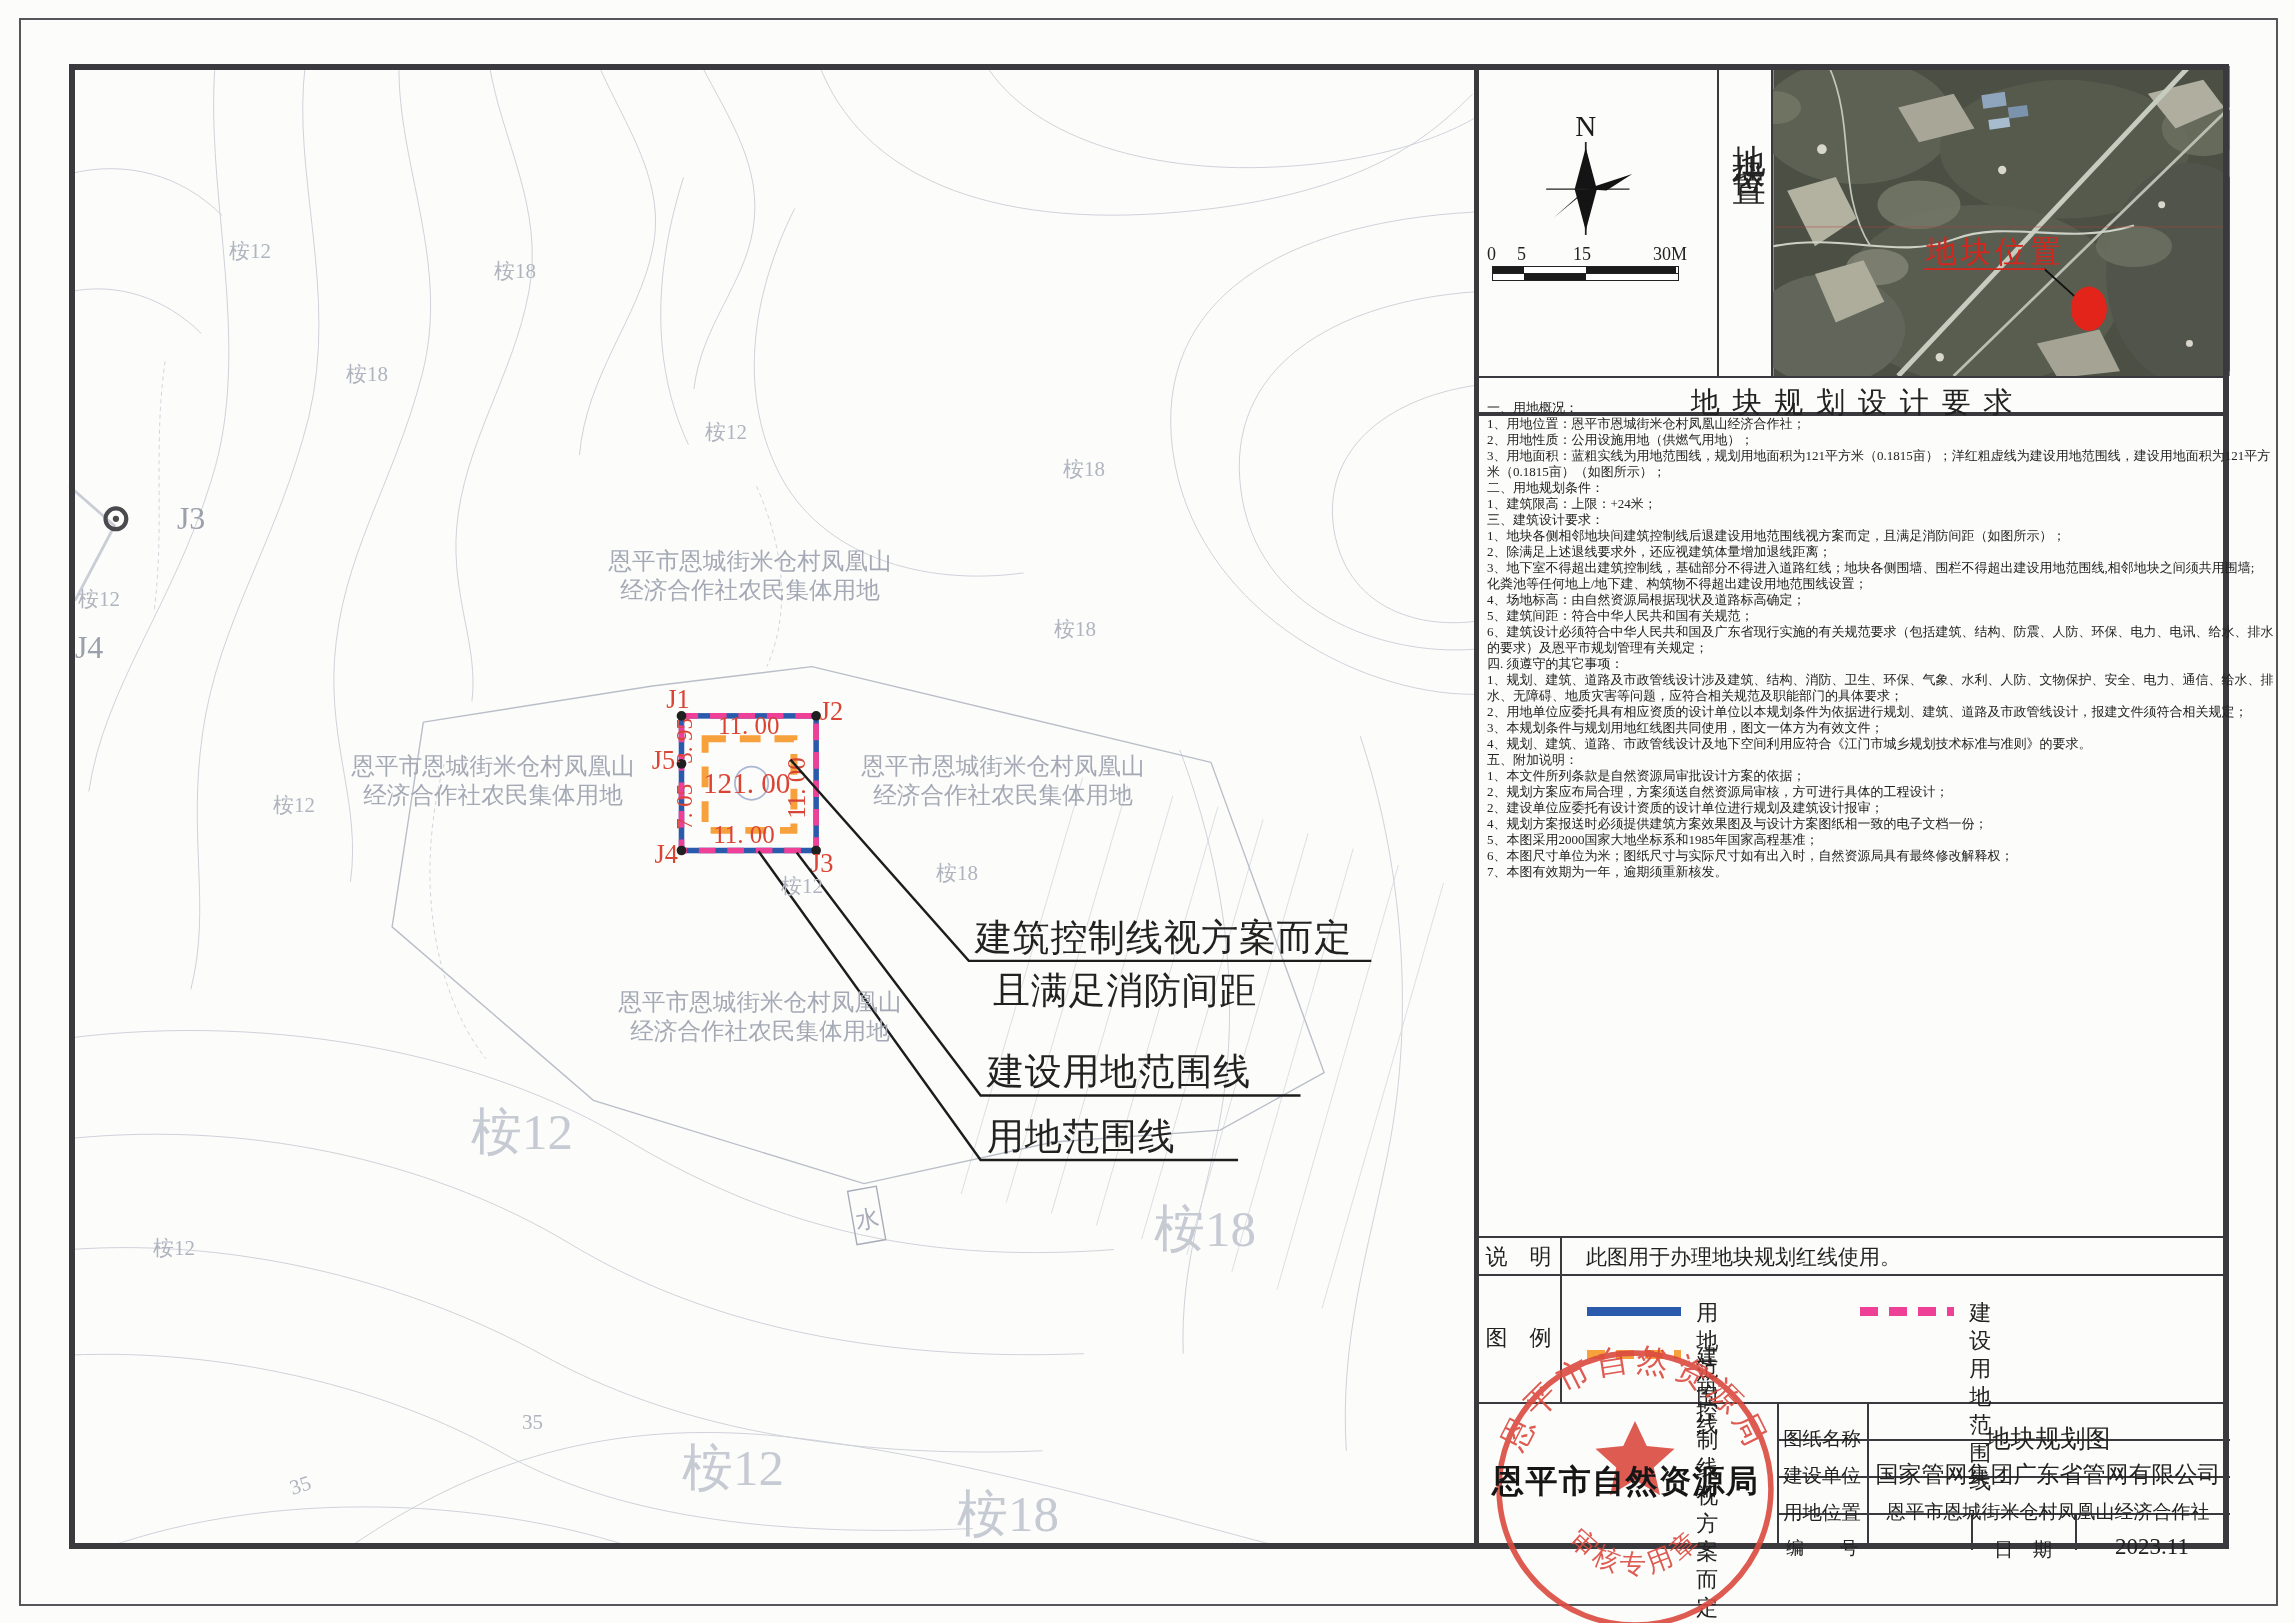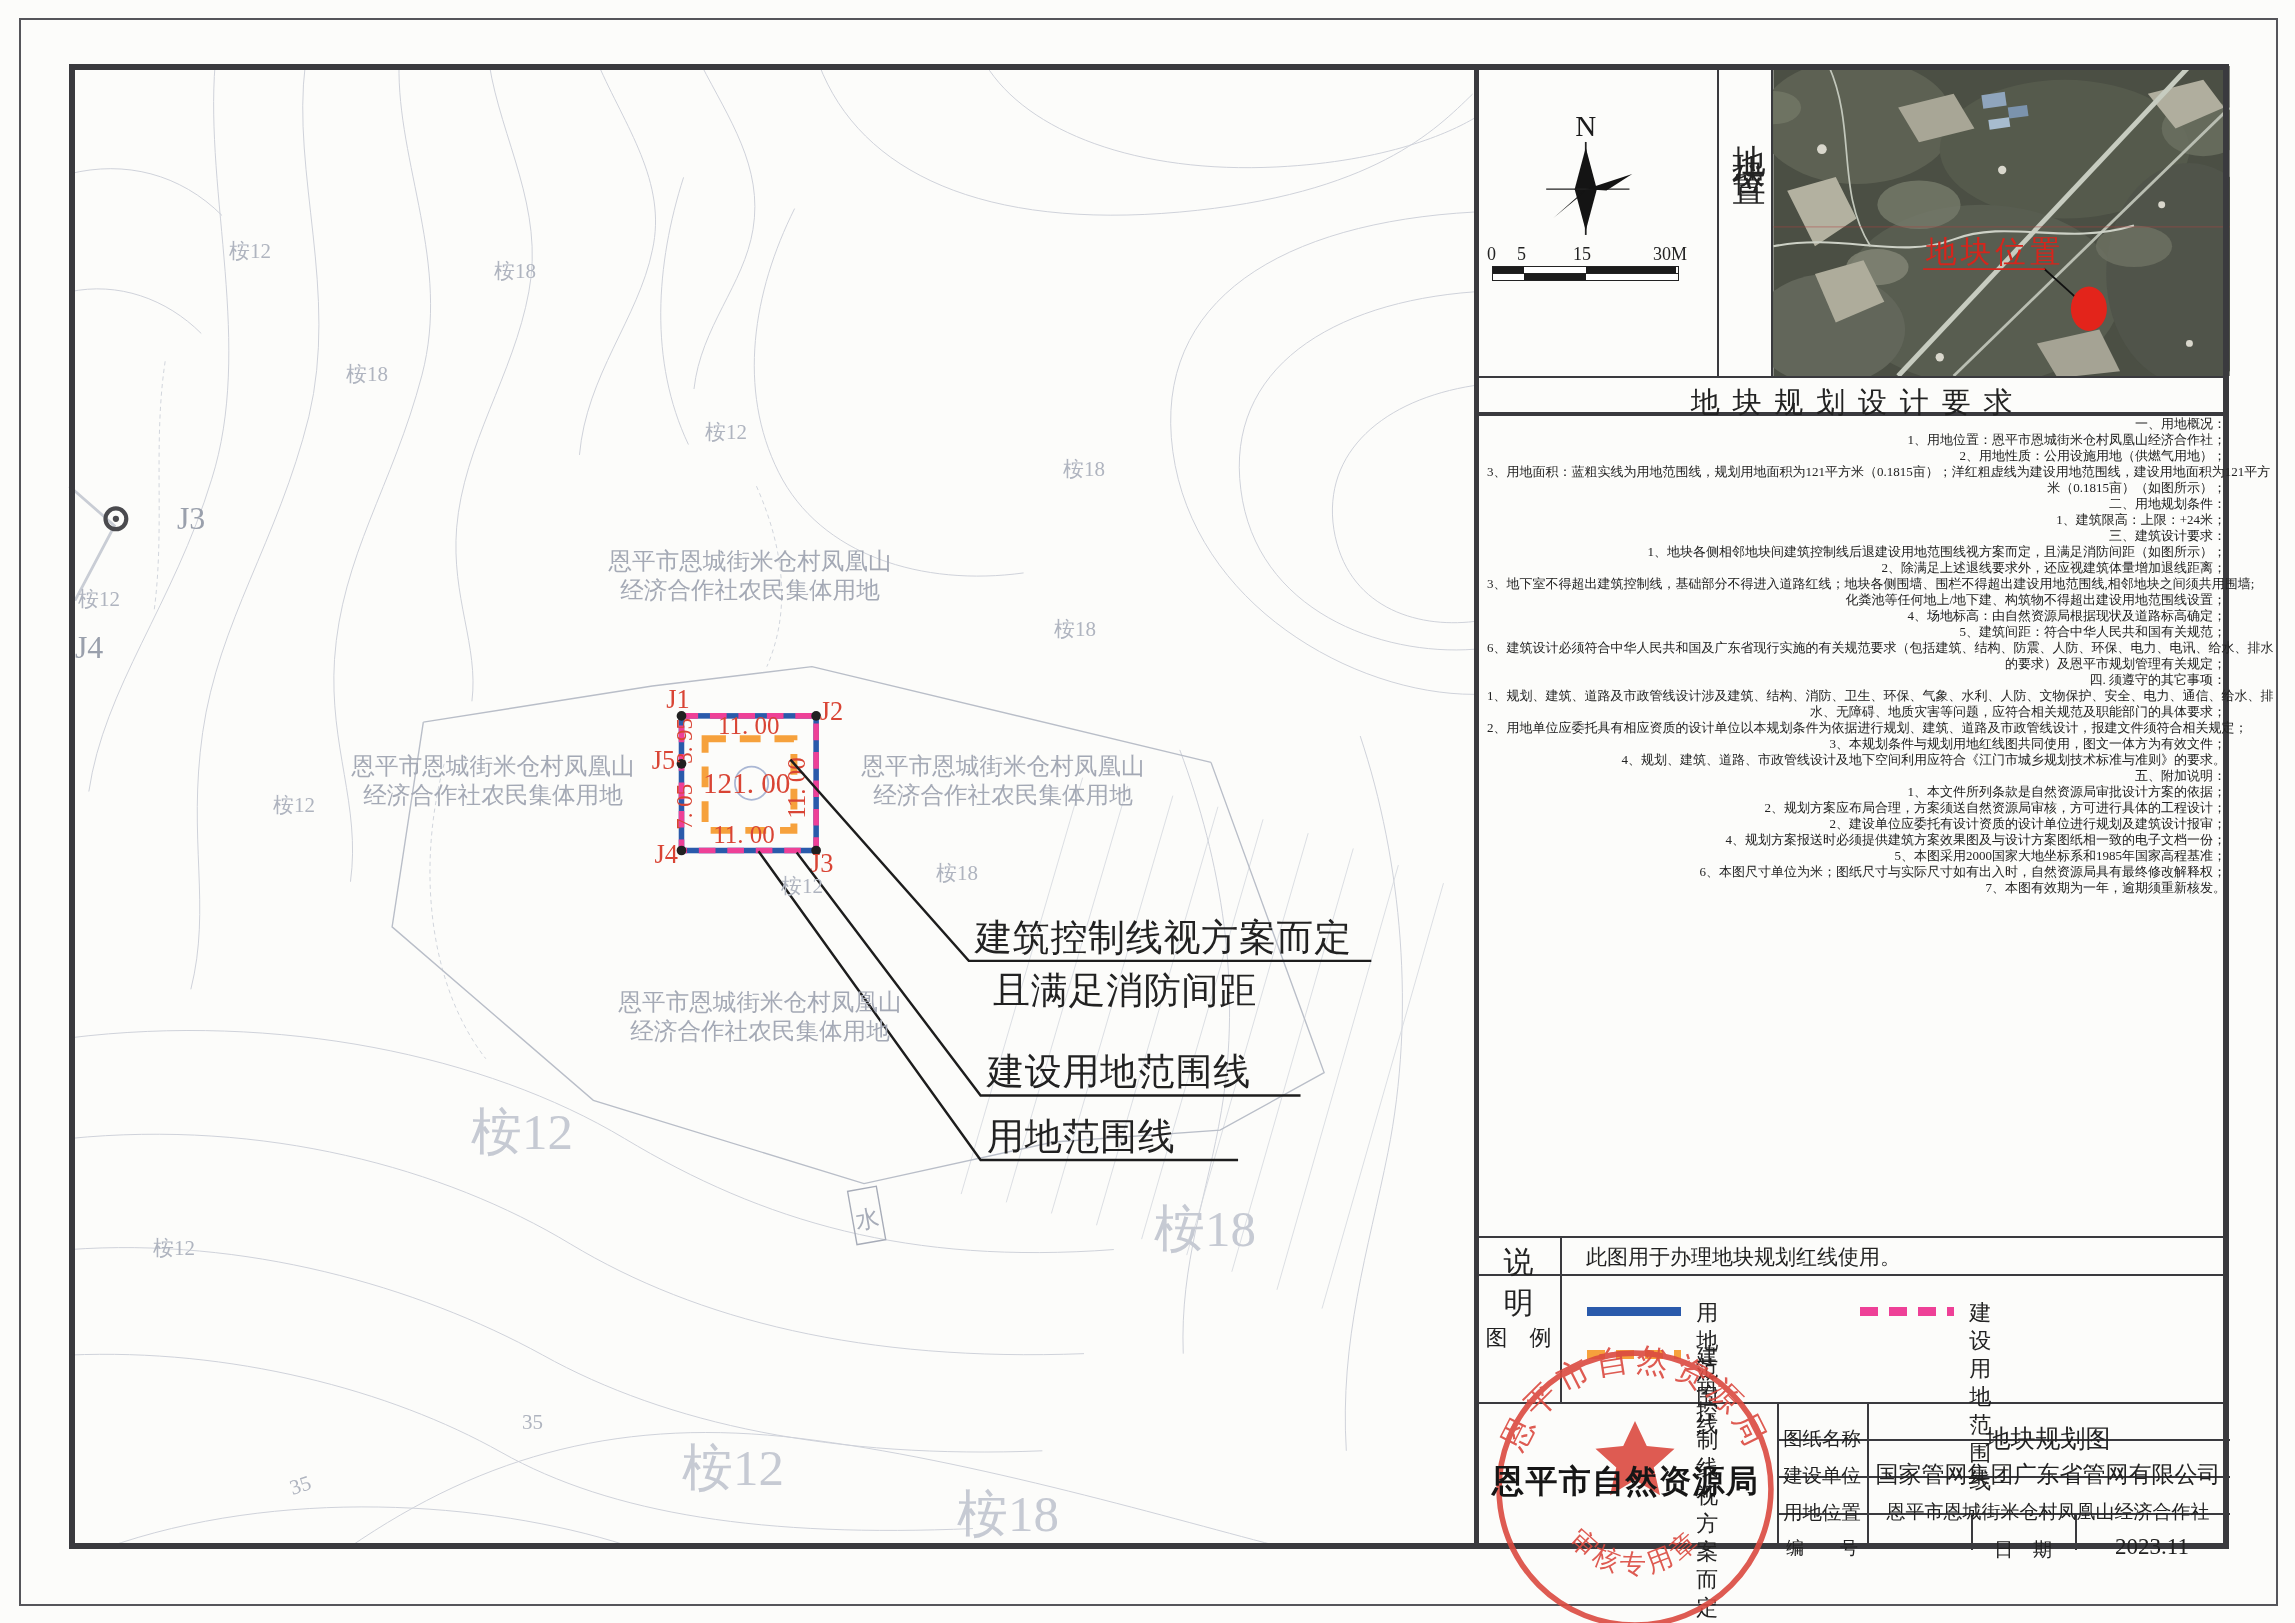--- a/index.html
+++ b/index.html
@@ -15,21 +15,21 @@
   
   .map-title{left:119px;top:87px;width:1343px;font-size:56px;font-weight:700;letter-spacing:3.5px;color:#161616;white-space:nowrap;}
   
   .parcel-label{width:292px;text-align:center;color:#a4a9b5;font-size:23.6px;line-height:29px;}
   .veg{color:#afb4bf;font-size:21px;white-space:nowrap;}
   .veg.big{color:#c6cad3;}
   
   .callout{color:#222;font-size:37px;letter-spacing:0.7px;white-space:nowrap;}
   
   .req-title{left:1477px;top:383px;width:752px;text-align:center;font-size:29px;letter-spacing:2.8px;color:#222;}
-  .req-block{left:1487px;top:416px;width:739px;text-align:right;}
+  .req-block{left:1487px;top:400px;width:739px;}
   .req-line{font-size:13px;line-height:16px;white-space:nowrap;color:#222;}
   .vert-label{left:1726px;top:118px;writing-mode:vertical-rl;text-orientation:upright;font-size:33px;letter-spacing:9.7px;color:#222;}
   .cell{color:#222;}
   .c-center{text-align:center;margin-top:14px;}
   .scale-labels span{position:absolute;font-size:18px;color:#222;}
   .scalebar{left:1492px;top:266px;width:187px;height:15.3px;border:1.4px solid #222;box-sizing:border-box;display:flex;flex-direction:column;}
   .scalebar .row{display:flex;flex:1;}
   .scalebar .seg{height:100%;}
   .legend-item{display:flex;align-items:flex-start;gap:15.3px;}
   .swatch{width:94px;height:9px;margin-top:8.3px;flex:none;}
@@ -337,21 +337,21 @@
       <div class="req-line">五、附加说明：</div>
       <div class="req-line">1、本文件所列条款是自然资源局审批设计方案的依据；</div>
       <div class="req-line">2、规划方案应布局合理，方案须送自然资源局审核，方可进行具体的工程设计；</div>
       <div class="req-line">2、建设单位应委托有设计资质的设计单位进行规划及建筑设计报审；</div>
       <div class="req-line">4、规划方案报送时必须提供建筑方案效果图及与设计方案图纸相一致的电子文档一份；</div>
       <div class="req-line">5、本图采用2000国家大地坐标系和1985年国家高程基准；</div>
       <div class="req-line">6、本图尺寸单位为米；图纸尺寸与实际尺寸如有出入时，自然资源局具有最终修改解释权；</div>
       <div class="req-line">7、本图有效期为一年，逾期须重新核发。</div>
     </div>
 
-  <div class="abs cell" style="left:1477px;top:1242px;width:83px;text-align:center;font-size:30px;z-index:5">说　明</div>
+  <div class="abs cell" style="left:1477px;top:1242px;width:83px;text-align:center;font-size:22px;z-index:5">说　明</div>
   <div class="abs cell" style="left:1586px;top:1243px;font-size:21px;z-index:5">此图用于办理地块规划红线使用。</div>
 
   <div class="abs cell" style="left:1477px;top:1323px;width:83px;text-align:center;font-size:22px;z-index:5">图　例</div>
   <div style="position:absolute;left:0;top:0;z-index:5">
 
       <div class="abs legend-item sw-blue" style="left: 1587px; top: 1299px;">
         <span class="swatch"></span>
         <span class="lg-text">
           <div>用地范围线</div>
           <div></div>

